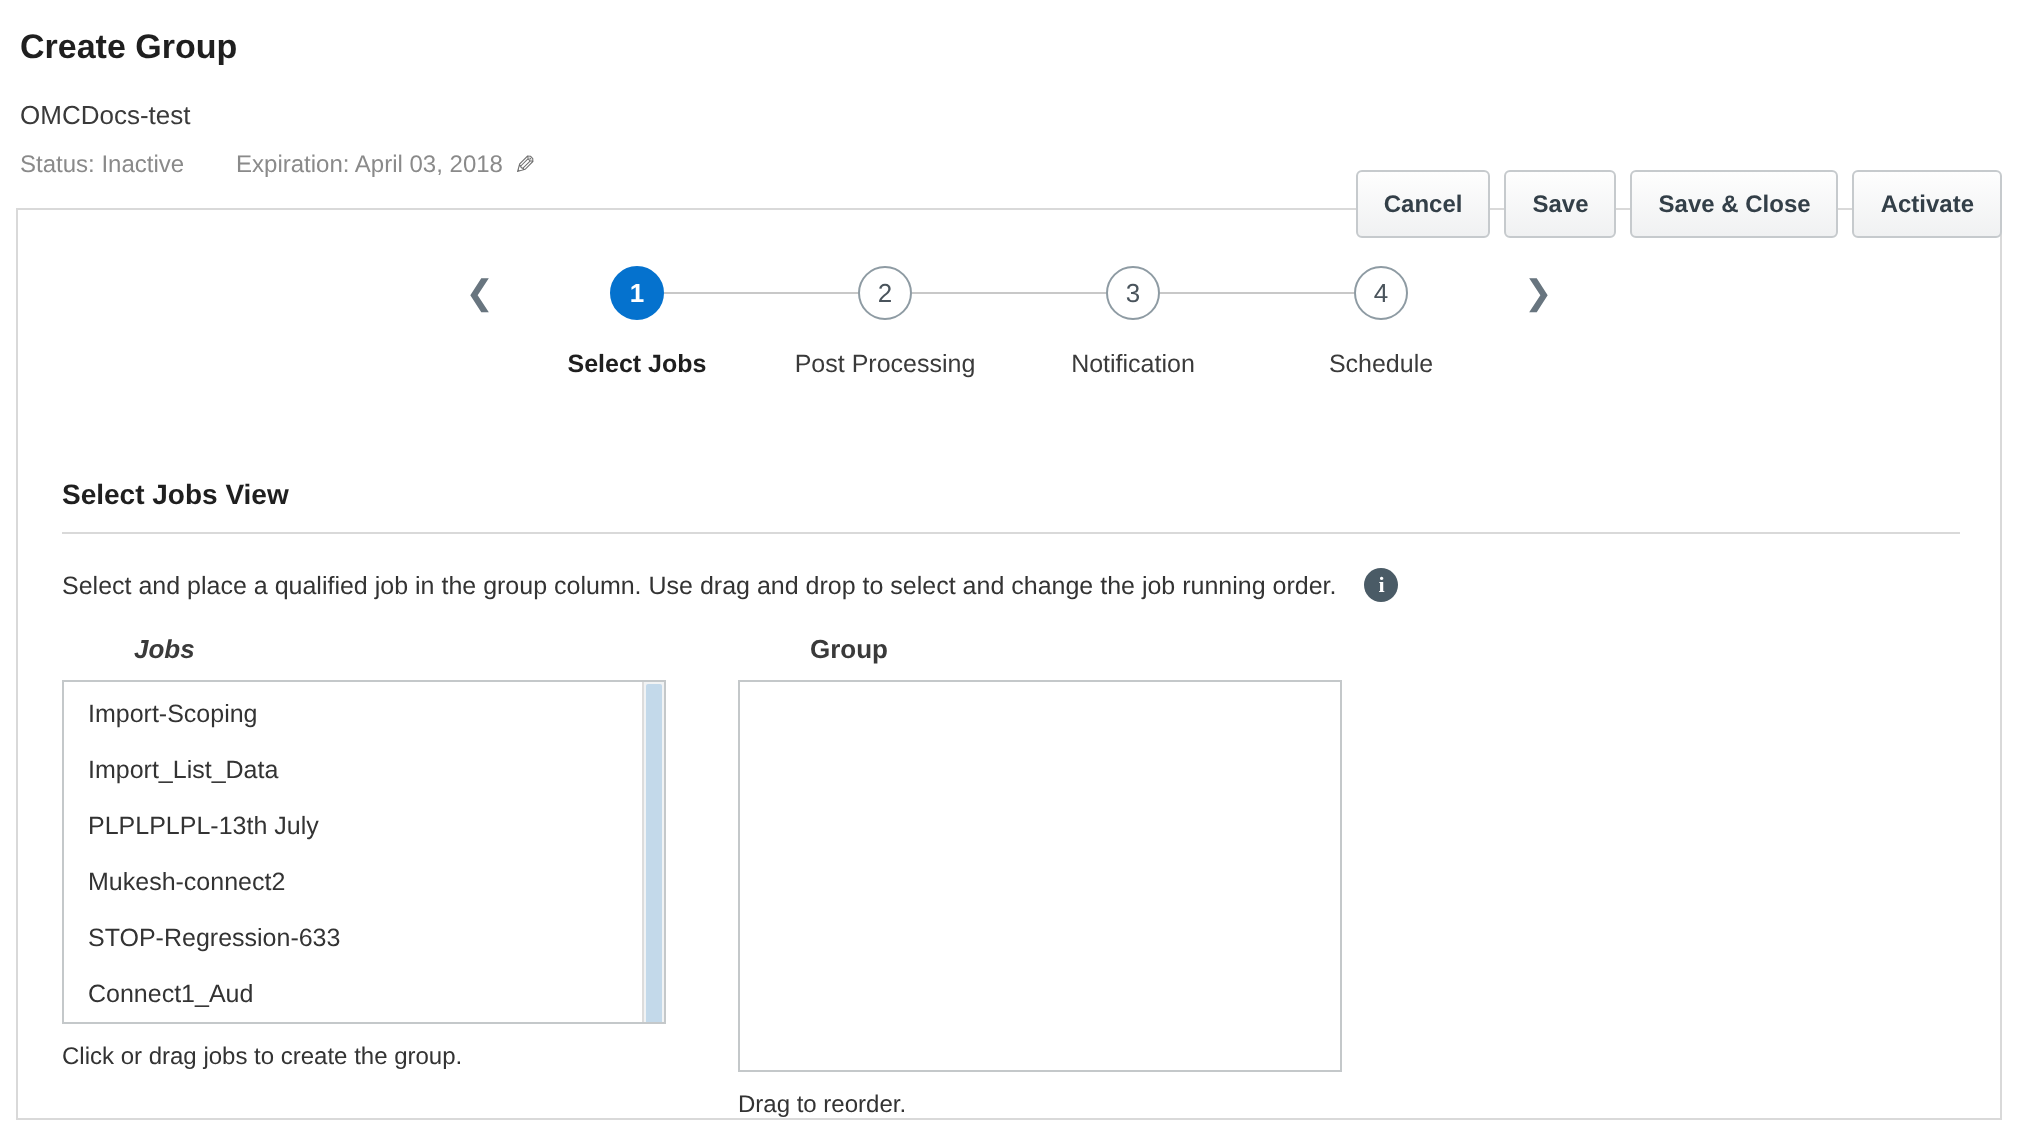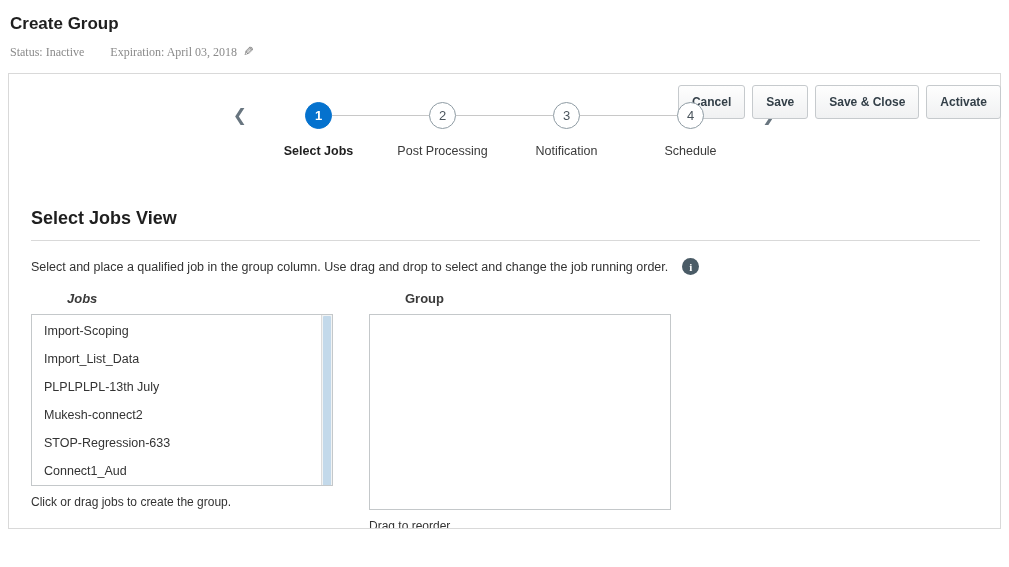--- a/index.html
+++ b/index.html
@@ -16,21 +16,21 @@
     margin: 14px 0 0 2px;
     font-size: 17px; font-weight: 700; color: #1f1f1f;
   }
   .group-name {
     margin: 16px 0 0 2px;
     font-size: 13px; color: #3a3a3a;
   }
   .status-row {
     margin: 10px 0 0 2px;
     font-size: 12px; color: #8a8a8a;
-    display: flex; align-items: flex-end; font-family: Liberation Serif, serif;
+    display: flex; align-items: flex-start;
   }
   .status-row .expiration { margin-left: 26px; }
   .pencil-icon {
     margin-left: 6px; font-size: 13px; color: #6f6f6f; cursor: pointer;
     display: inline-block; transform: scaleX(-1);
   }
   .button-row {
     position: absolute; top: 71px; right: 8px;
     display: flex; gap: 7px;
   }
@@ -79,21 +79,21 @@
   }
   .step.active .step-label { font-weight: 700; color: #1f1f1f; }
   .connector {
     width: 97px; height: 0; border-top: 1px solid #c8c8c8;
     margin-top: 13px;
   }
 
   
   .section-title {
     margin: 32px 22px 0 22px;
-    font-size: 18px; font-weight: 700; color: #1f1f1f;
+    font-size: 14px; font-weight: 700; color: #1f1f1f;
   }
   .section-rule {
     margin: 11px 20px 0 22px;
     border: none; border-top: 1px solid #d9d9d9; height: 0;
   }
   .instruction-row {
     margin: 17px 22px 0 22px;
     font-size: 12.5px; color: #333;
     display: flex; align-items: center;
   }
@@ -136,20 +136,21 @@
   }
   .group-box { width: 302px; height: 196px; border: 1px solid #c4c8ca; background: #ffffff; }
   .col-hint { margin-top: 9px; font-size: 12px; color: #333; }
 </style>
 </head>
 <body>
 
 <div class="page">
 
   <div class="page-title">Create Group</div>
+  <div class="group-name">OMCDocs-test</div>
   <div class="status-row">
     <span>Status: Inactive</span>
     <span class="expiration">Expiration: April 03, 2018</span>
     <span class="pencil-icon">✎</span>
   </div>
 
   <div class="button-row">
     <button class="btn">Cancel</button>
     <button class="btn">Save</button>
     <button class="btn">Save &amp; Close</button>

